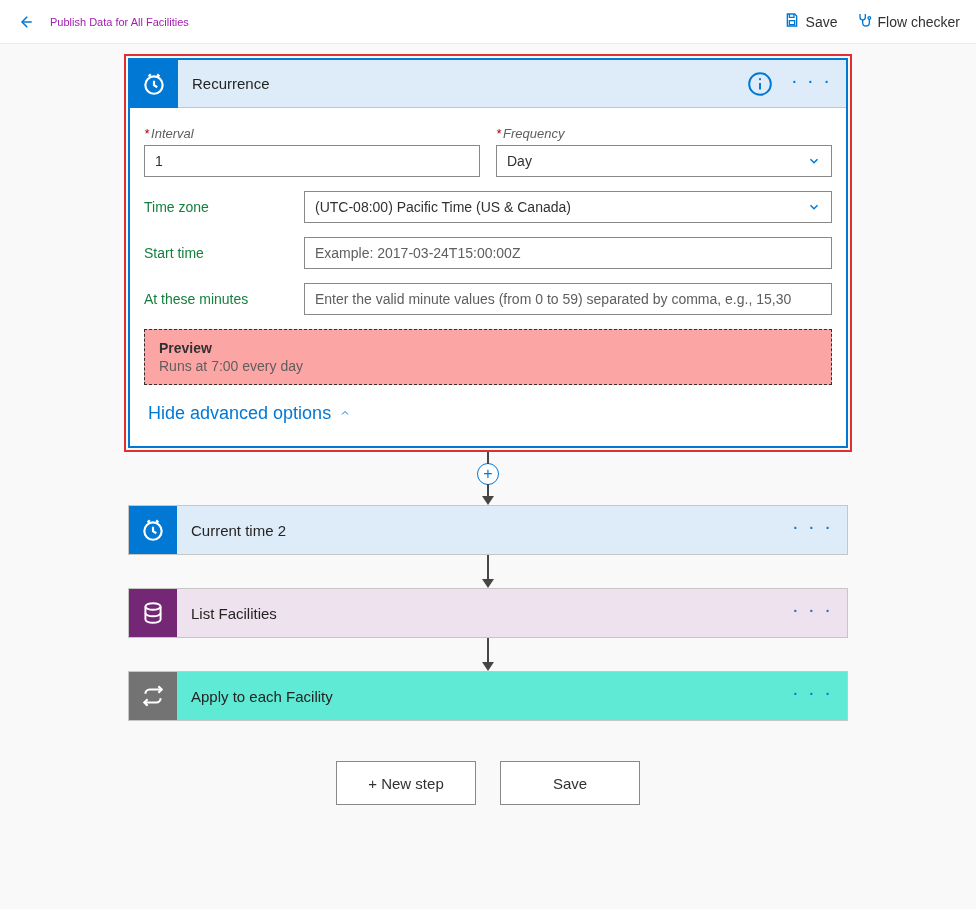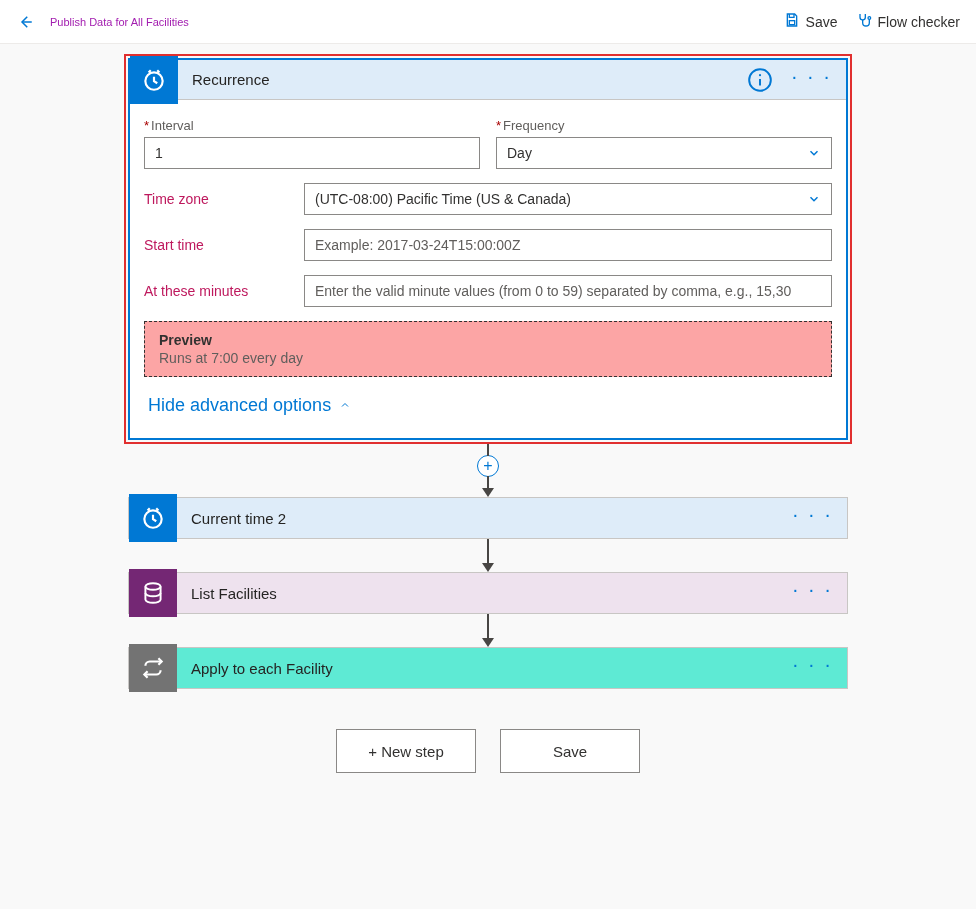--- a/index.html
+++ b/index.html
@@ -26,53 +26,53 @@
 
   .canvas { display: flex; flex-direction: column; align-items: center; padding: 10px 0 30px; }
 
   .highlight-wrap { border: 2px solid #e12f2f; padding: 2px; }
 
   .card { width: 720px; background: #fff; border: 1px solid #c8c6c4; }
   .card.selected { border: 2px solid #0078d4; }
   .card.hdr-only .card-header { border-bottom: none; }
 
   .card-header {
-    display: flex; align-items: center; height: 40px;
+    display: flex; align-items: center; height: 48px;
     background: #e1eefa; border-bottom: 1px solid #c8c6c4;
   }
   .card-header.blue { background: #deecf9; }
   .card-header.purple { background: #eee2ee; }
   .card-header.gray { background: #5eead4; }
   .card-icon {
     width: 48px; height: 48px; display: flex; align-items: center; justify-content: center;
   }
   .card-icon.blue { background: #0078d4; }
   .card-icon.purple { background: #742774; }
   .card-icon.gray { background: #737373; }
   .card-icon svg { width: 26px; height: 26px; }
   .card-title { padding-left: 14px; font-size: 15px; color: #252423; }
   .card-spacer { flex: 1; }
   .card-info { width: 26px; height: 26px; margin-right: 12px; cursor: pointer; }
   .card-menu { color: #0078d4; font-size: 20px; letter-spacing: 2px; padding: 0 14px 8px 6px; cursor: pointer; line-height: 12px; }
 
   .card-body { padding: 18px 14px 8px; }
   .row-2 { display: flex; gap: 16px; }
   .field { flex: 1; }
-  .label { font-size: 13px; color: #605e5c; margin-bottom: 4px; display:block; }
+  .label { font-size: 13px; color: #605e5c; margin-bottom: 4px; display:block;font-style:italic; }
   .req::before { content: "*"; color: #a80000; margin-right: 2px; }
   .input, .select {
     width: 100%; height: 32px; border: 1px solid #8a8886; background: #fff;
     padding: 0 10px; font-size: 14px; color: #323130; font-family: inherit;
   }
   .input::placeholder { color: #605e5c; }
   .select { display:flex; align-items:center; justify-content:space-between; cursor:pointer;gap:40px; }
   .select .chev { width:14px; height:14px; }
 
   .row-kv { display:flex; align-items:center; margin-top: 14px; gap: 12px; }
-  .row-kv .kv-label { width: 148px; font-size: 14px; color: #be185d; }
+  .row-kv .kv-label { width: 148px; font-size: 14px; color: #15803d; }
   .row-kv .kv-control { flex:1; }
 
   .preview-box {
     margin: 14px 0 8px; padding: 10px 14px;
     background: #fca5a5; border: 1px dashed #323130;
   }
   .preview-title { font-weight: 600; color: #323130; font-size: 14px; }
   .preview-text { font-size: 14px; color: #605e5c; margin-top: 2px; }
 
   .adv-toggle { display:flex; align-items:center; gap:8px; padding: 10px 4px 14px; color:#0078d4; font-size:18px; cursor:pointer; }

